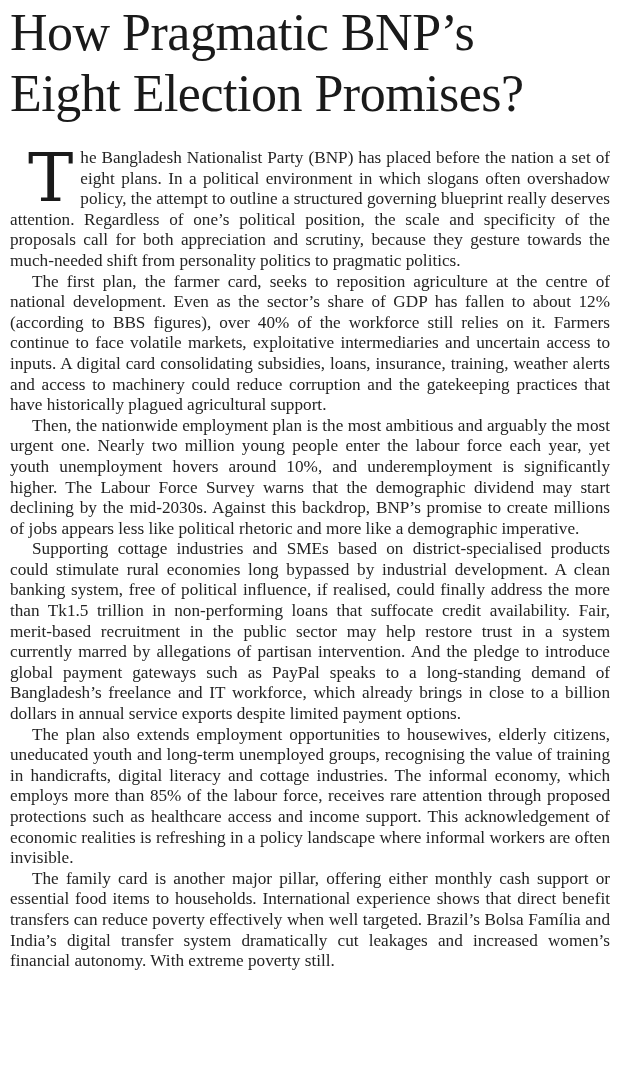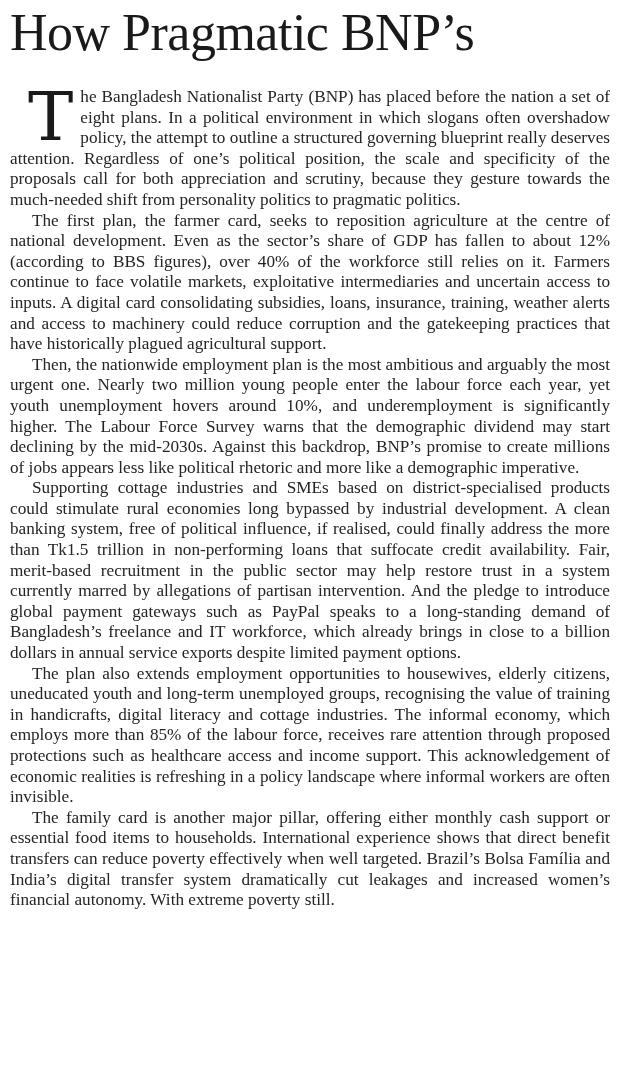--- a/index.html
+++ b/index.html
@@ -59,20 +59,21 @@
     color: #1a1a1a;
   }
 </style>
 </head>
 <body>
 
 <div class="page">
 
   <h1 class="headline">
     <span class="hl-line">How Pragmatic BNP’s</span>
+    <span class="hl-line">Eight Election Promises?</span>
   </h1>
 
   <div class="body-copy">
 
     <p><span class="drop-cap">T</span><span>he Bangladesh Nationalist Party (BNP) has placed before the nation a set of eight plans. In a political environment in which slogans often overshadow policy, the attempt to outline a structured governing blueprint really deserves attention. Regardless of one’s political position, the scale and specificity of the proposals call for both appreciation and scrutiny, because they gesture towards the much-needed shift from personality politics to pragmatic politics.</span></p>
 
     <p class="indent">The first plan, the farmer card, seeks to reposition agriculture at the centre of national development. Even as the sector’s share of GDP has fallen to about 12% (according to BBS figures), over 40% of the workforce still relies on it. Farmers continue to face volatile markets, exploitative intermediaries and uncertain access to inputs. A digital card consolidating subsidies, loans, insurance, training, weather alerts and access to machinery could reduce corruption and the gatekeeping practices that have historically plagued agricultural support.</p>
 
     <p class="indent">Then, the nationwide employment plan is the most ambitious and arguably the most urgent one. Nearly two million young people enter the labour force each year, yet youth unemployment hovers around 10%, and underemployment is significantly higher. The Labour Force Survey warns that the demographic dividend may start declining by the mid-2030s. Against this backdrop, BNP’s promise to create millions of jobs appears less like political rhetoric and more like a demographic imperative.</p>
 

